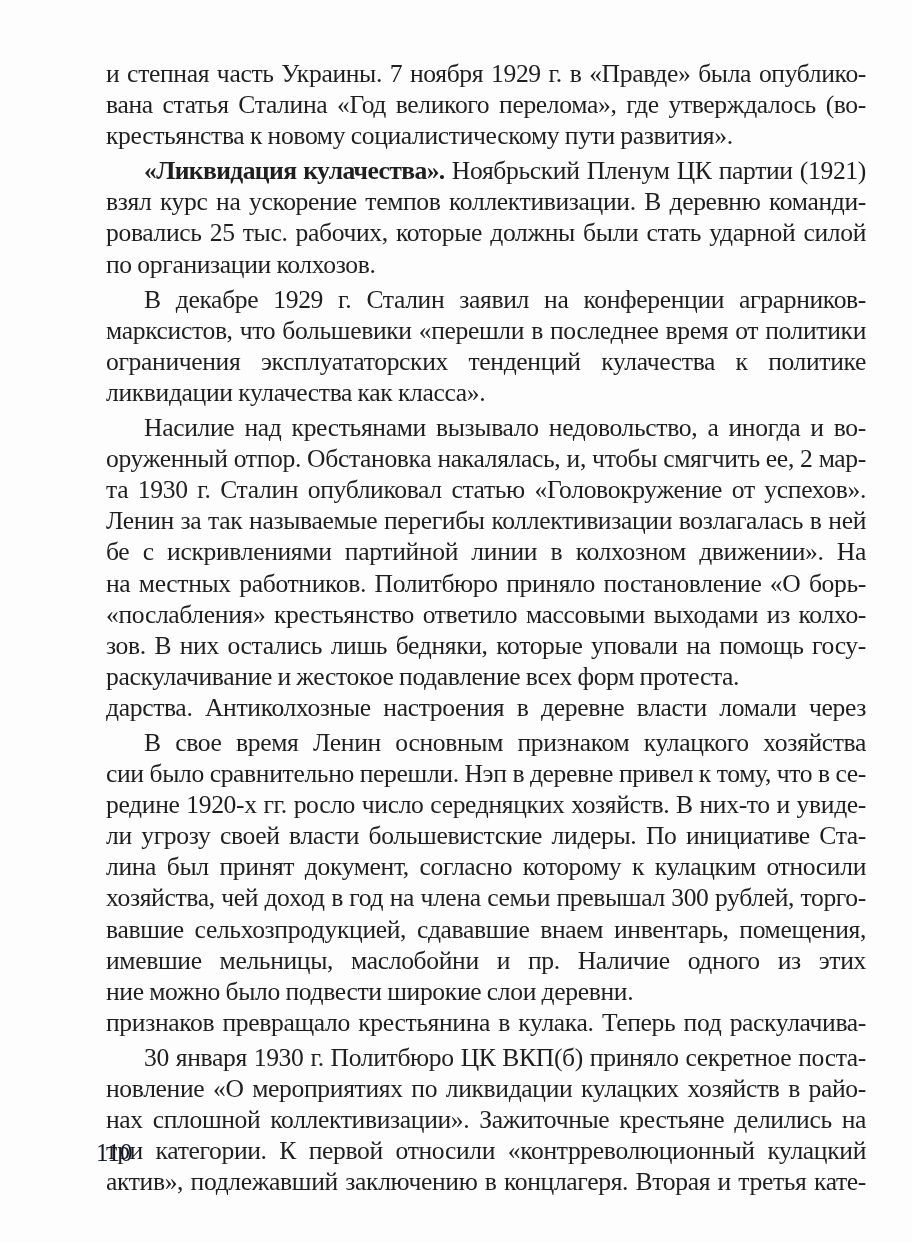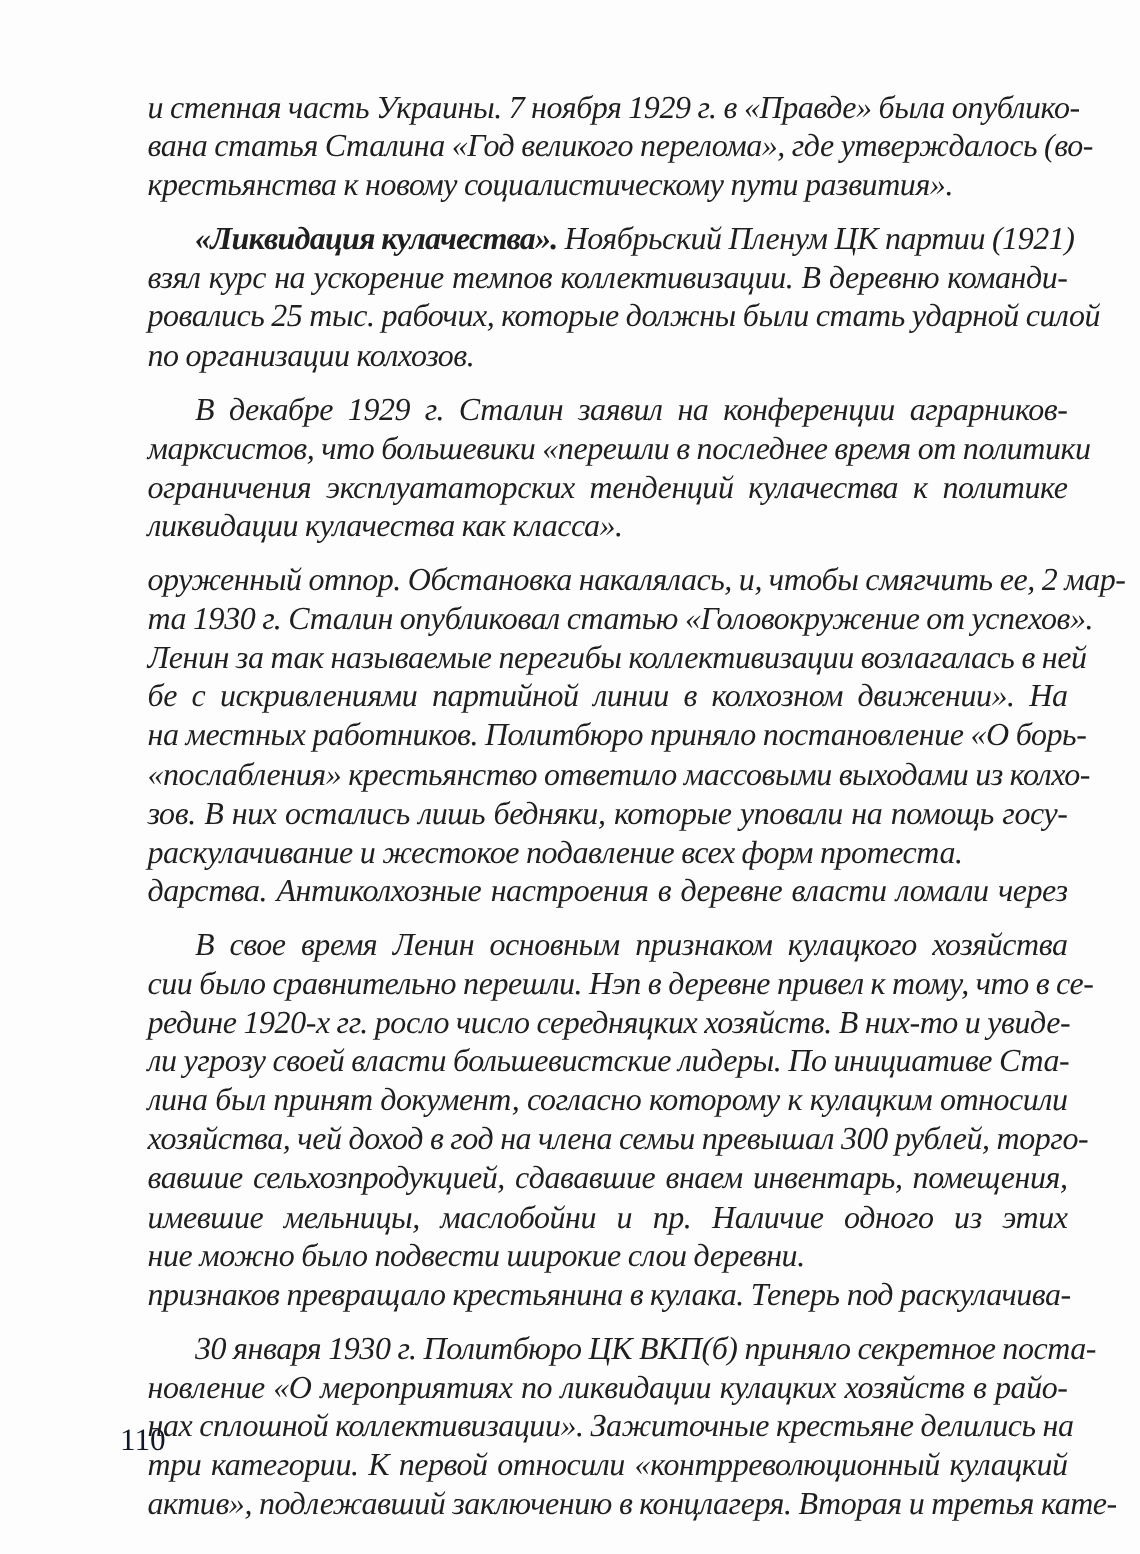--- a/index.html
+++ b/index.html
@@ -29,22 +29,21 @@
       display: block;
       white-space: nowrap;
       text-align: justify;
       text-align-last: justify;
       height: 31.1px;
     }
     .line.last {
       text-align-last: left;
     }
     .para {
-      margin: 12px;
-      font-style: italic;
+      margin: 0;
     }
     .para + .para {
       margin-top: 4px;
     }
     .indent {
       padding-left: 38px;
     }
     .heading-bold {
       font-weight: bold;
       letter-spacing: -0.6px;
@@ -74,20 +73,21 @@
       <span class="line">ровались 25 тыс. рабочих, которые должны были стать ударной силой</span>
       <span class="line last">по организации колхозов.</span>
     </div>
     <div class="para">
       <span class="line indent">В декабре 1929 г. Сталин заявил на конференции аграрников-</span>
       <span class="line">марксистов, что большевики «перешли в последнее время от политики</span>
       <span class="line">ограничения эксплуататорских тенденций кулачества к политике</span>
       <span class="line last">ликвидации кулачества как класса».</span>
     </div>
     <div class="para">
+      <span class="line indent">Насилие над крестьянами вызывало недовольство, а иногда и во-</span>
       <span class="line">оруженный отпор. Обстановка накалялась, и, чтобы смягчить ее, 2 мар-</span>
       <span class="line">та 1930 г. Сталин опубликовал статью «Головокружение от успехов».</span>
       <span class="line">Ленин за так называемые перегибы коллективизации возлагалась в ней</span>
       <span class="line">бе с искривлениями партийной линии в колхозном движении». На</span>
       <span class="line">на местных работников. Политбюро приняло постановление «О борь-</span>
       <span class="line">«послабления» крестьянство ответило массовыми выходами из колхо-</span>
       <span class="line">зов. В них остались лишь бедняки, которые уповали на помощь госу-</span>
       <span class="line last">раскулачивание и жестокое подавление всех форм протеста.</span>
       <span class="line">дарства. Антиколхозные настроения в деревне власти ломали через</span>
     </div>

